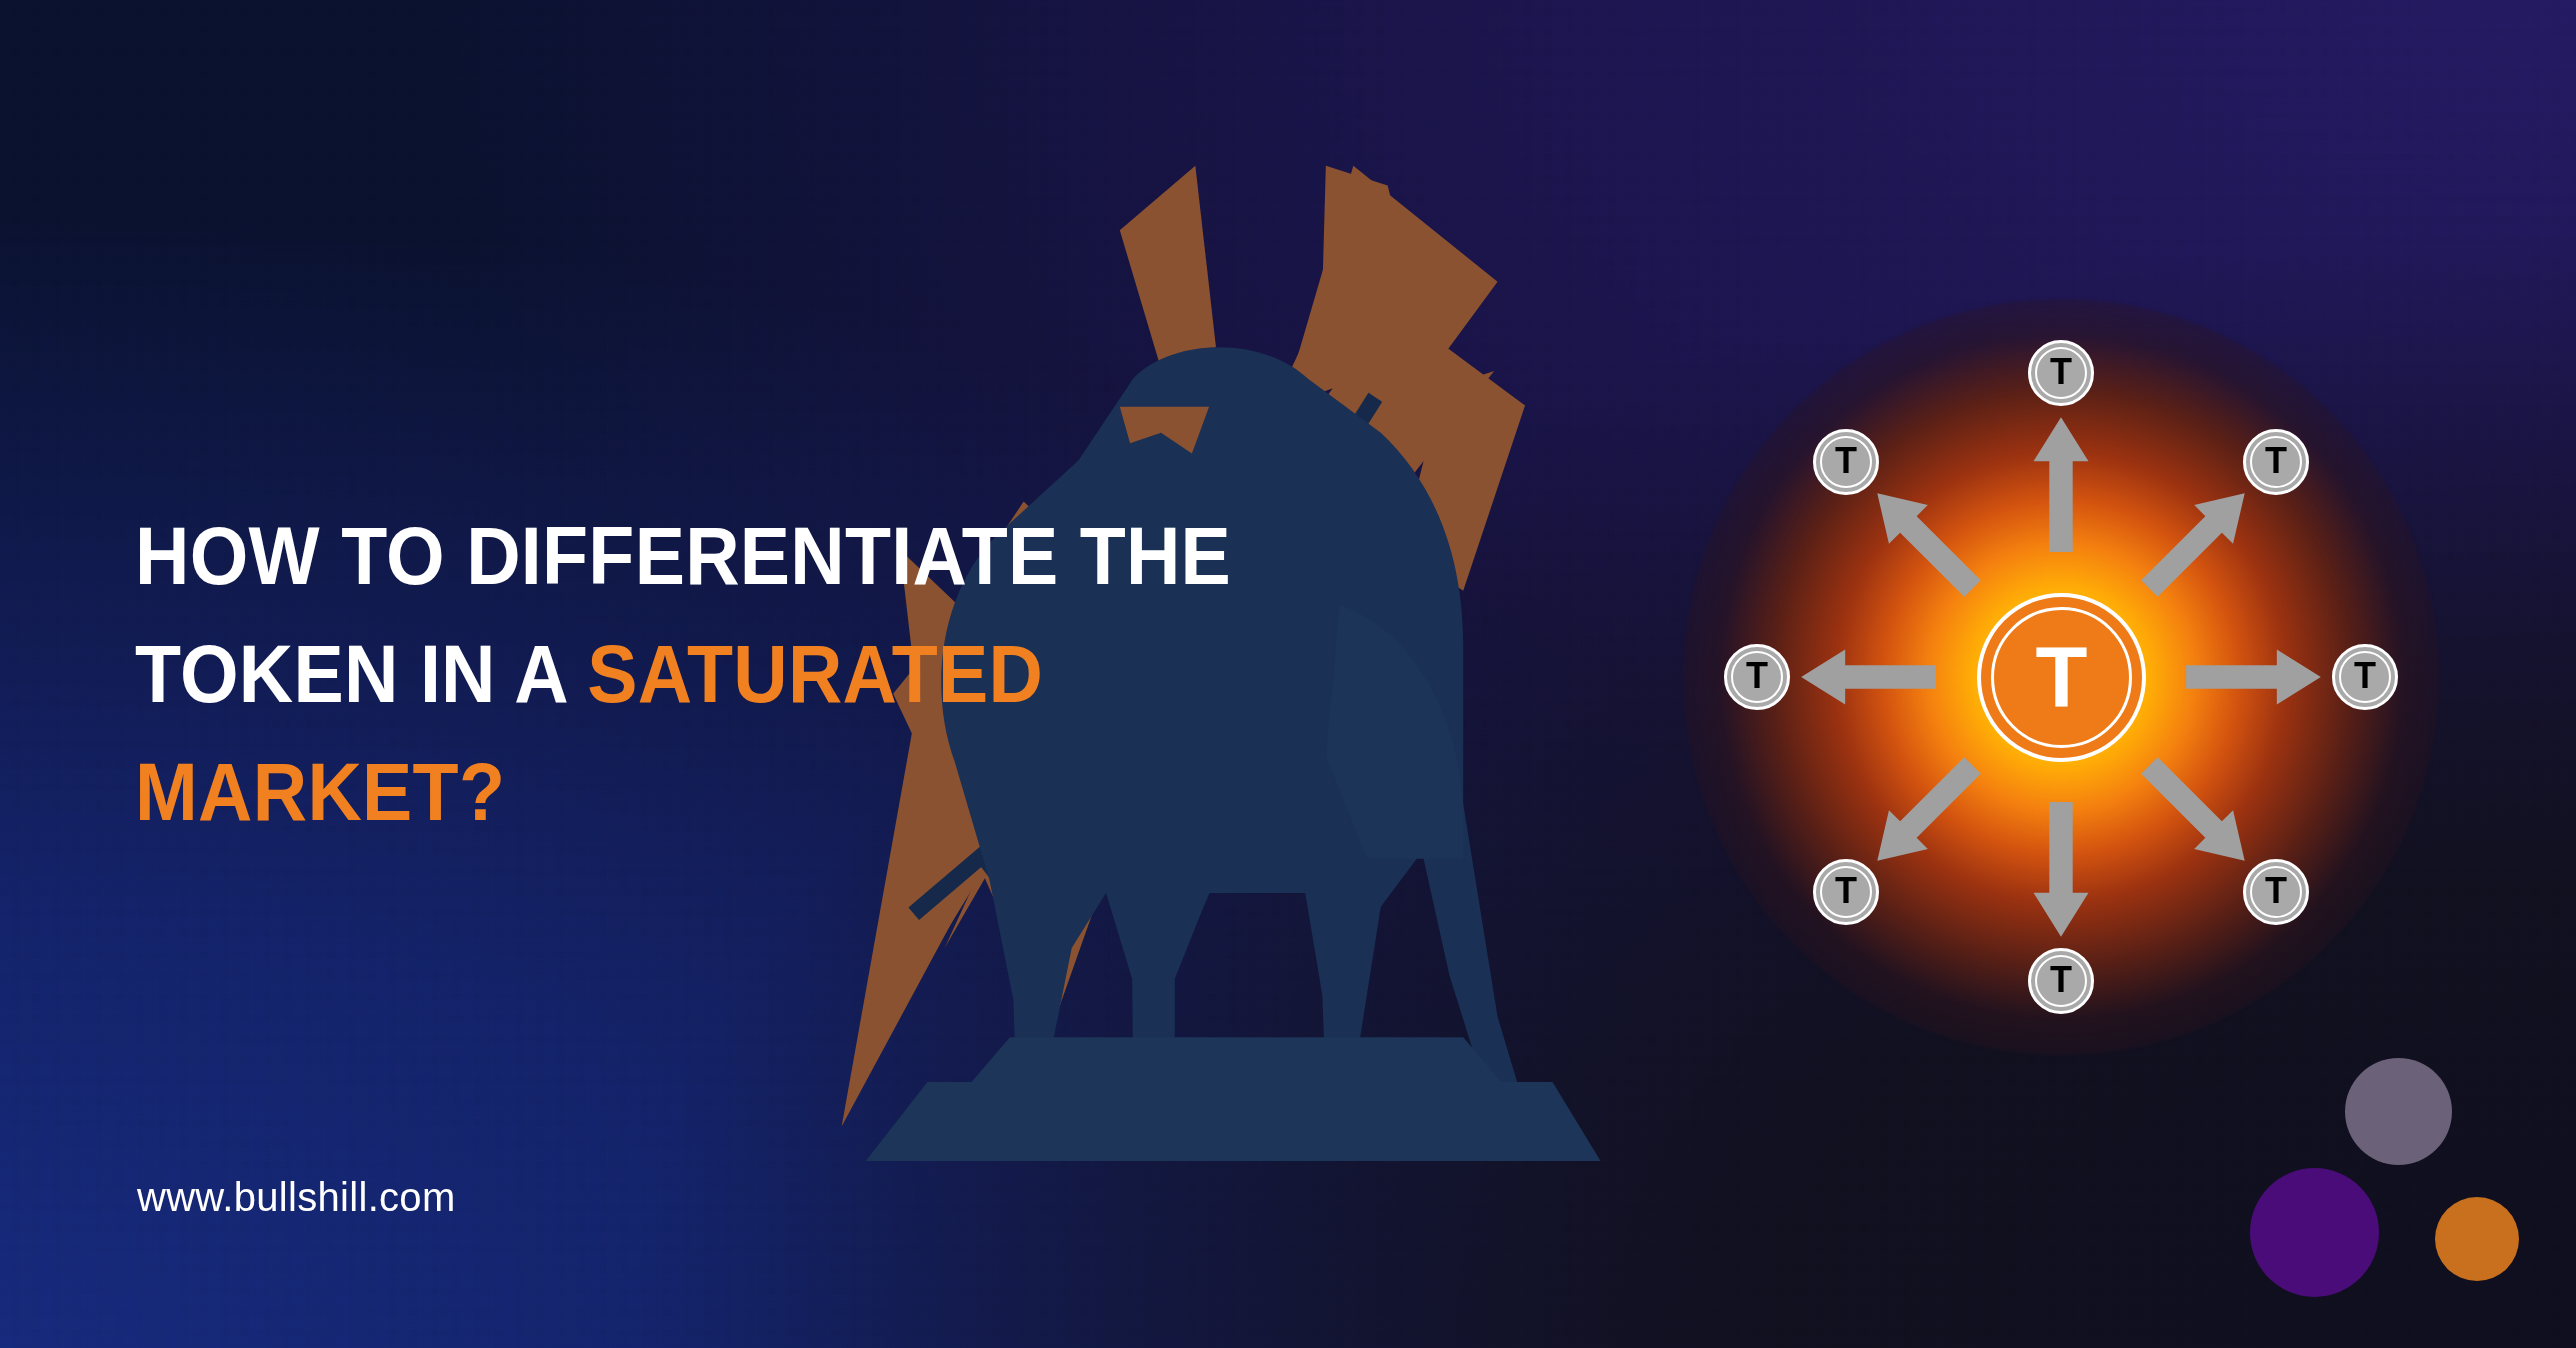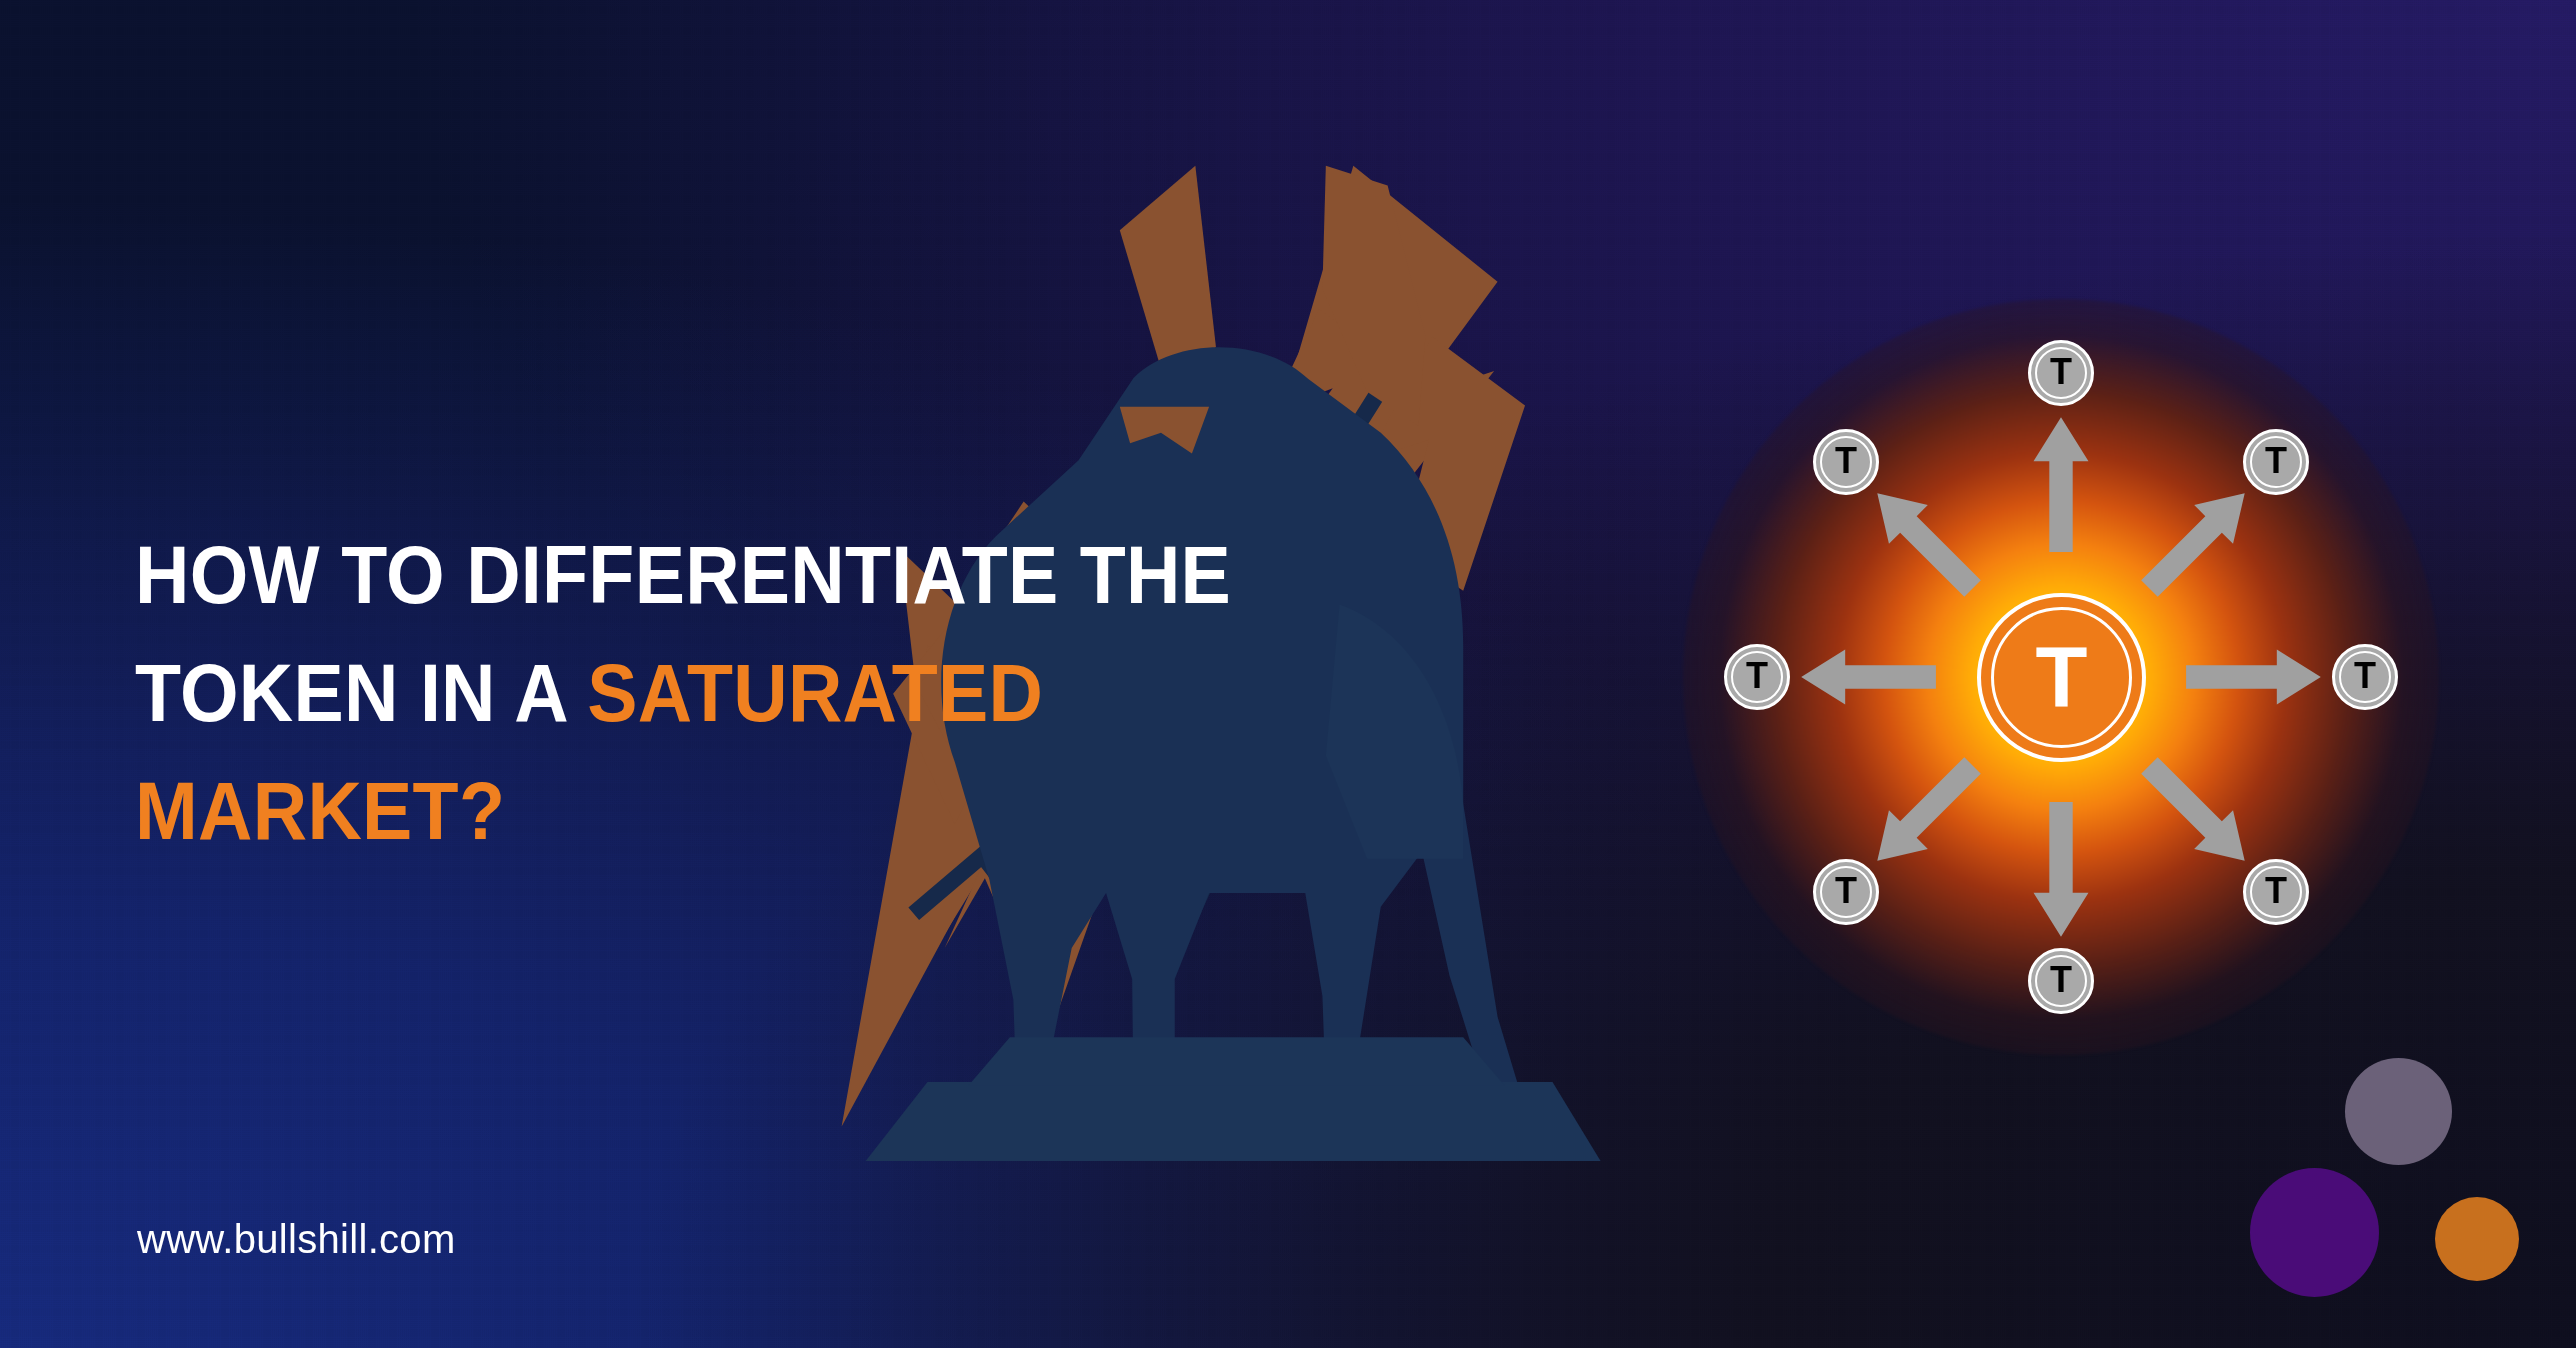--- a/index.html
+++ b/index.html
@@ -39,38 +39,38 @@
       repeating-linear-gradient(90deg, rgba(255,255,255,.4) 0 0.7px, rgba(0,0,0,0) 0.7px 2.1px);
     mix-blend-mode:overlay;
     pointer-events:none;
   }
   
   .bull-wrap { position:absolute; left:570px; top:165px; width:1182px; height:1044px; }
   .bull-wrap svg { width:100%; height:100%; display:block; }
   
   .headline {
     position:absolute;
-    left:135px; top:516px;
+    left:135px; top:497px;
     width:1168px;
   }
   .headline .ln {
     font-size:81px;
     line-height:118px;
     font-weight:700;
     letter-spacing:0.3px;
     color:#ffffff;
     white-space:nowrap;
     transform:scaleX(.93);
     transform-origin:left center;
   }
   .headline .accent { color:#f08020; }
   
   .site-url {
     position:absolute;
-    left:137px; top:1217px;
+    left:137px; top:1175px;
     font-size:40px;
     font-weight:400;
     color:#ffffff;
     letter-spacing:0.3px;
   }
   
   .token-diagram {
     position:absolute;
     left:1628px; top:244px;
     width:866px; height:866px;

